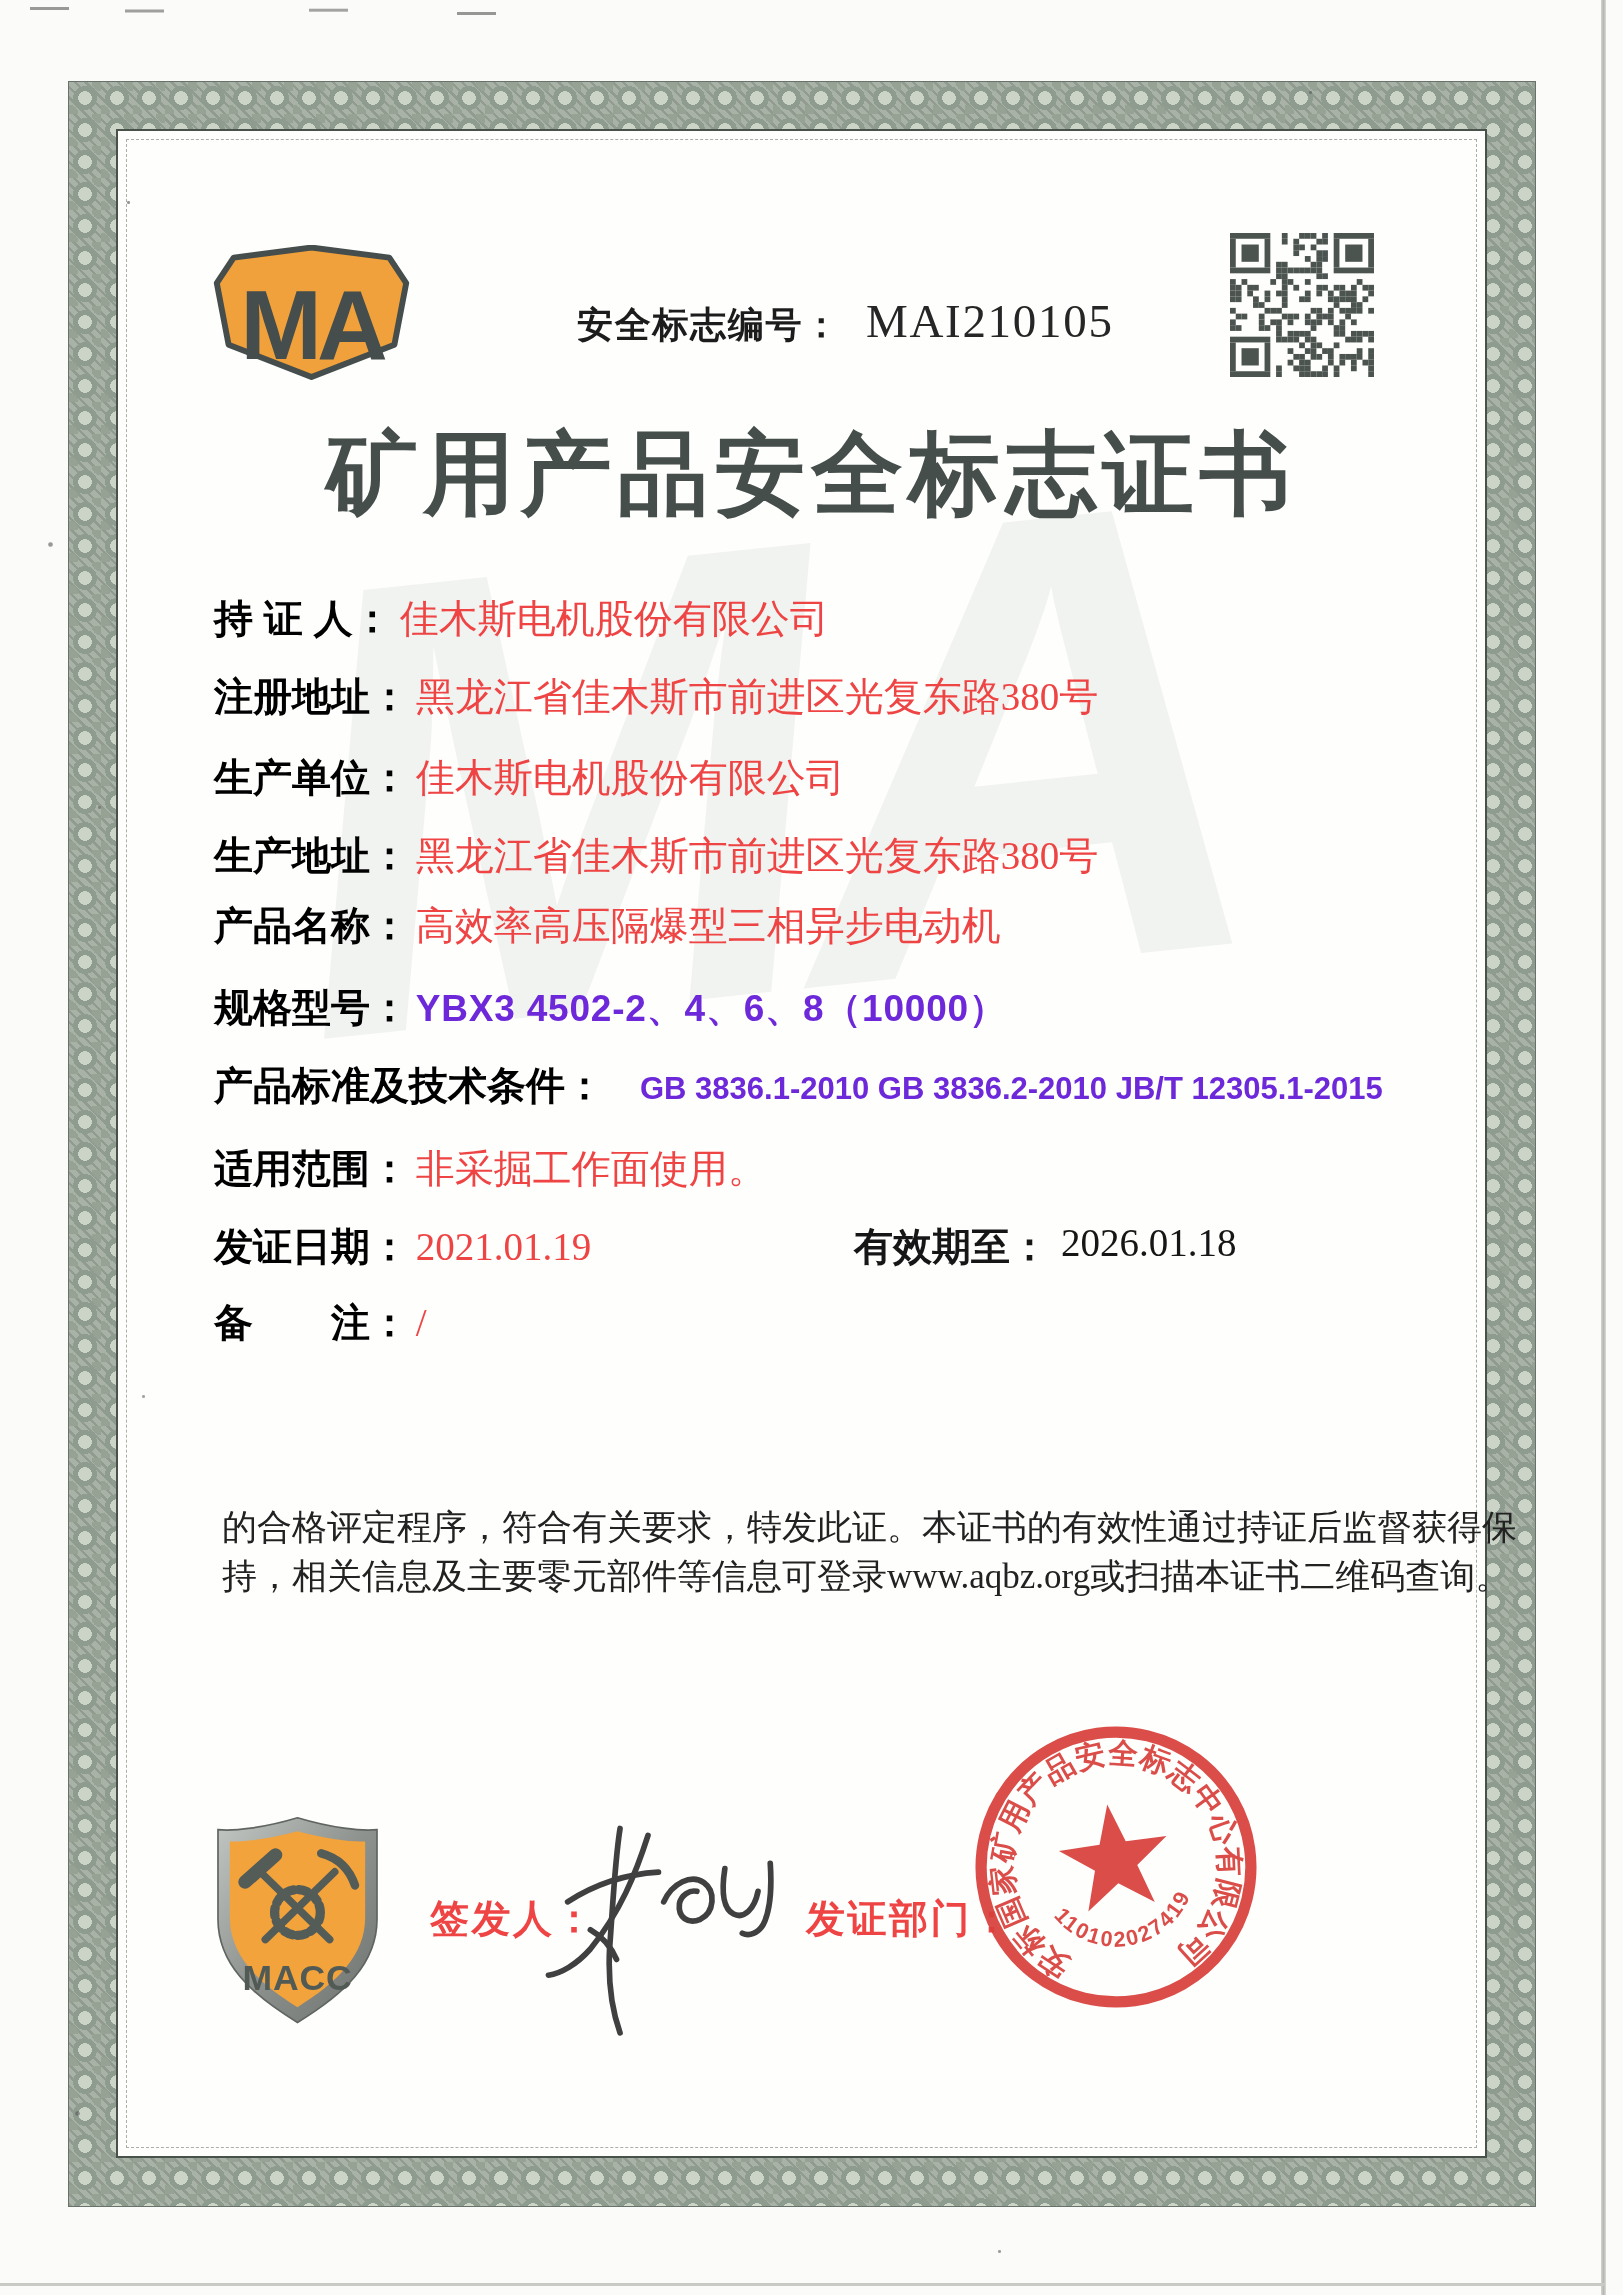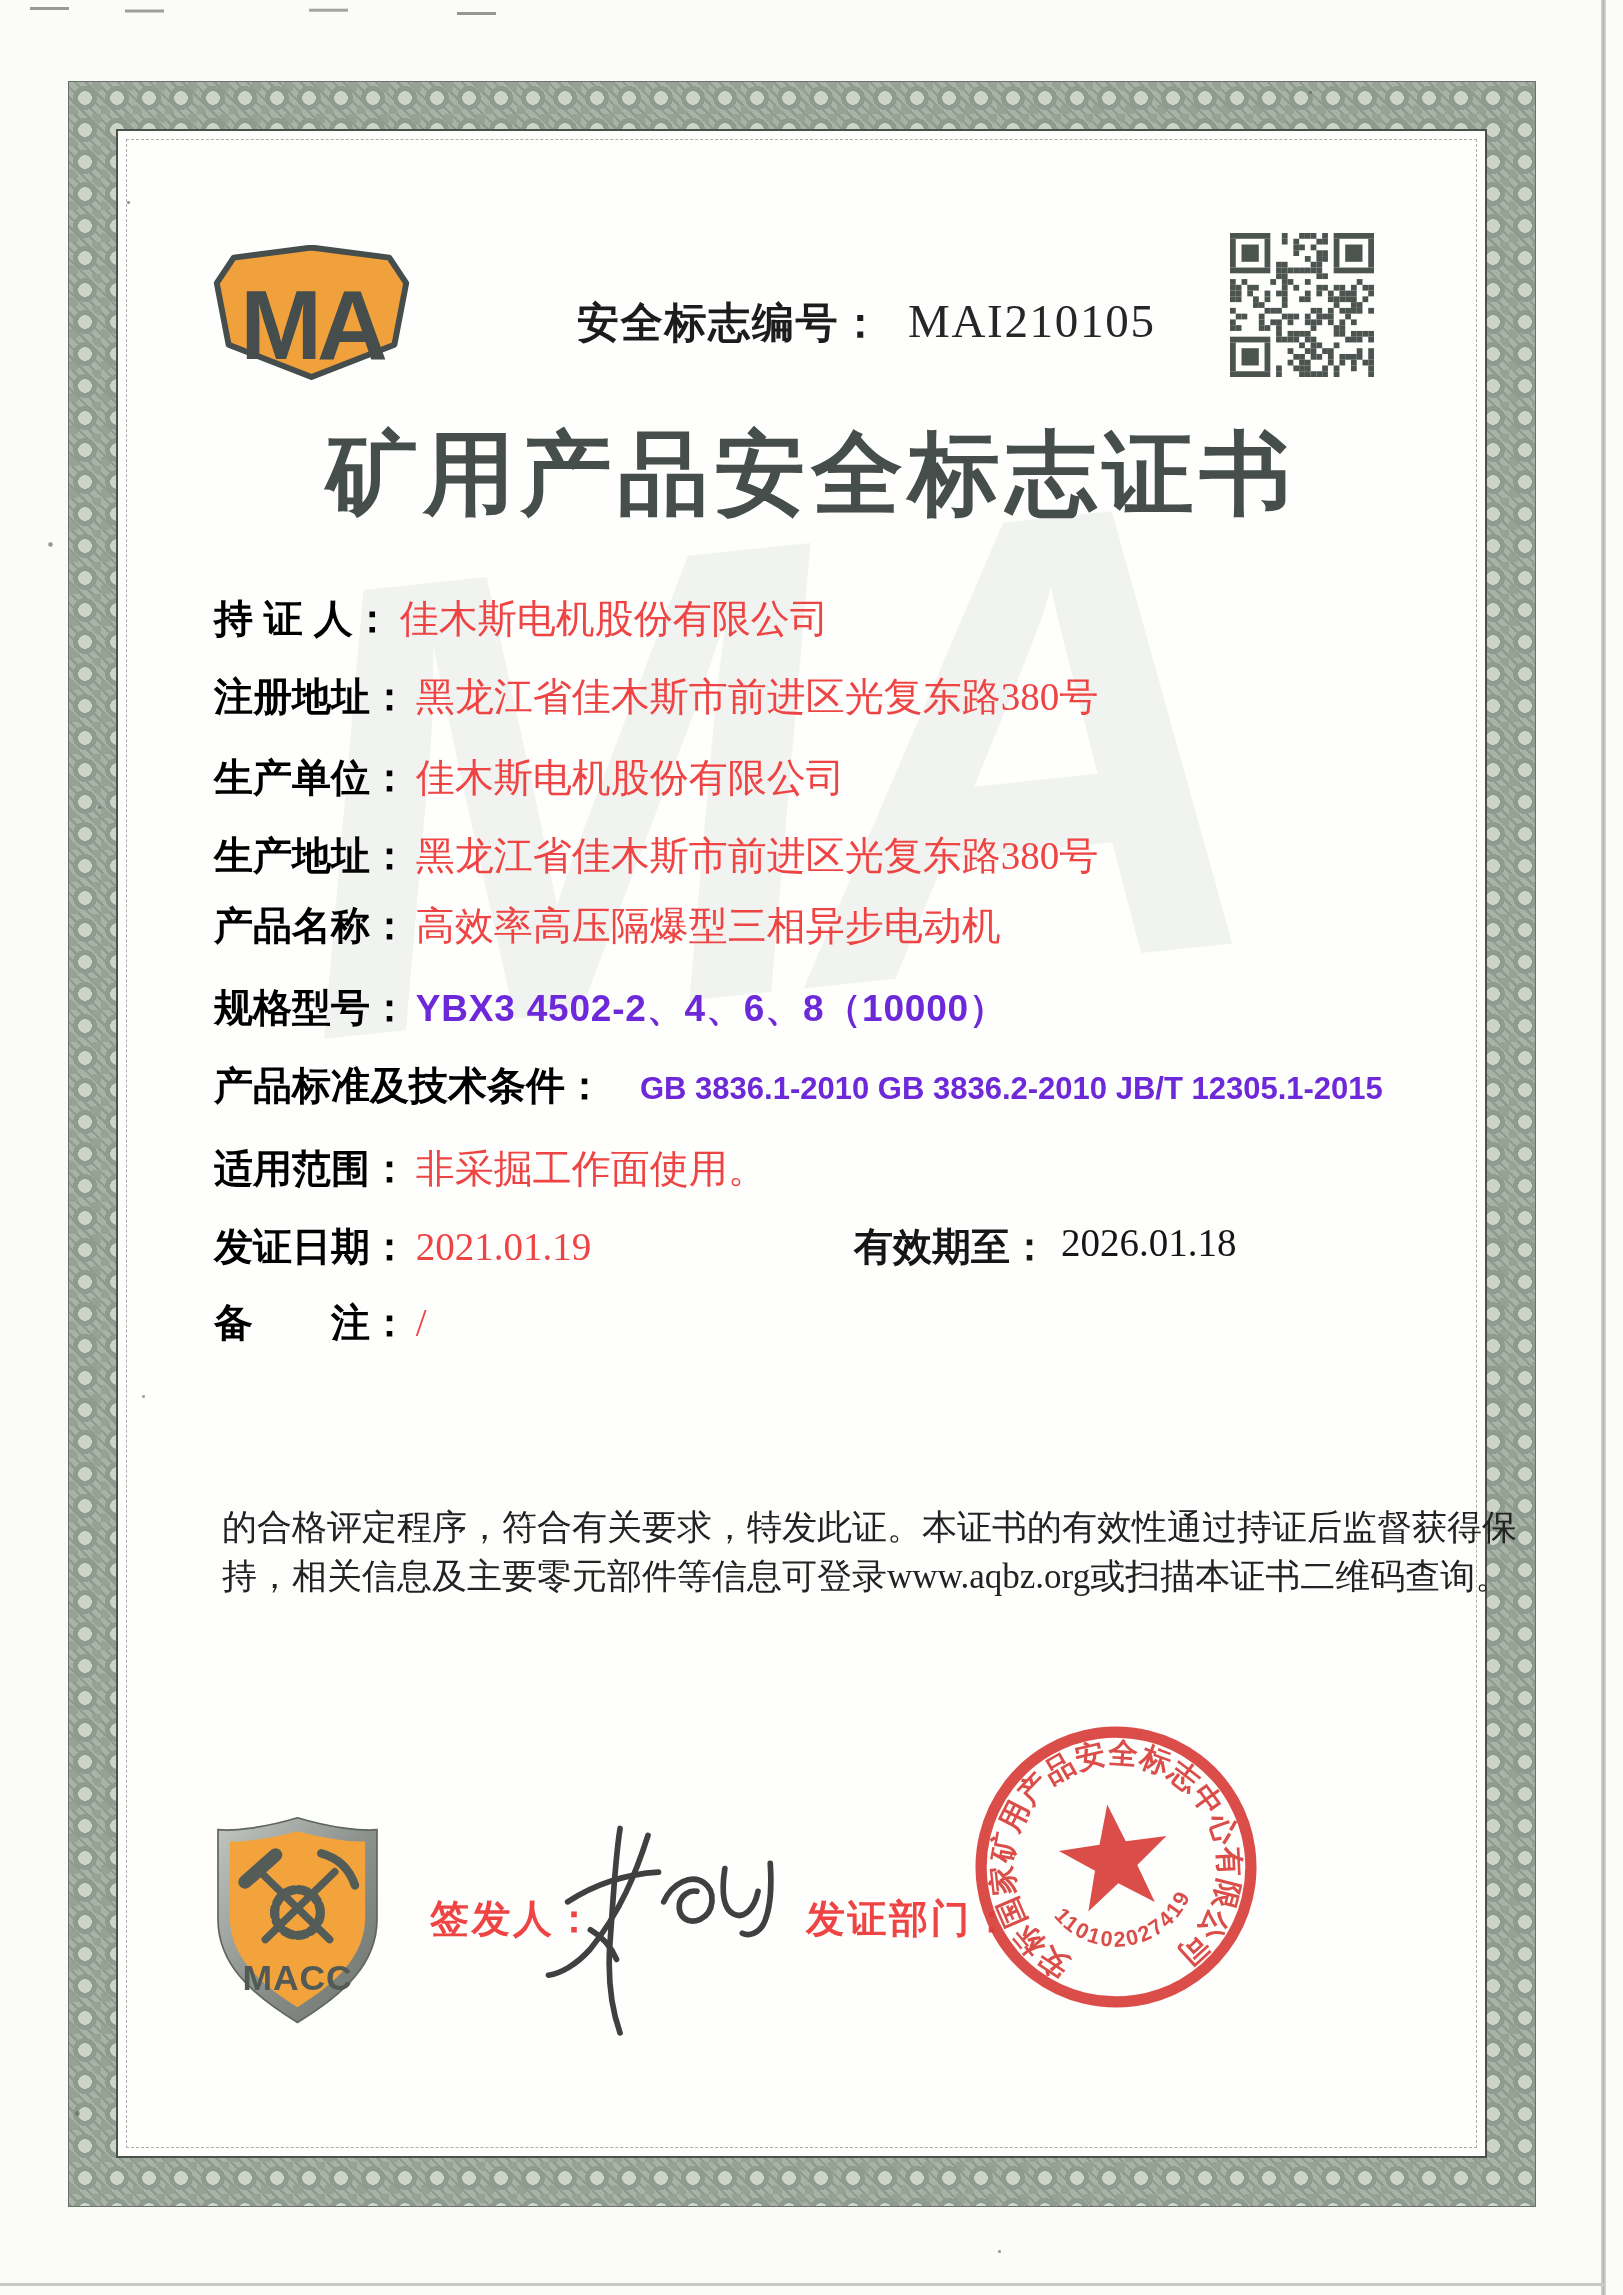--- a/index.html
+++ b/index.html
@@ -19,21 +19,21 @@
     border:2.5px solid #49514b;box-sizing:border-box;}
   .inner::after{content:"";position:absolute;inset:7.6px;border:0.8px dashed #aaaea6;}
   
   .watermark{position:absolute;left:287px;top:448px;font-family:"Liberation Sans","DejaVu Sans",sans-serif;
     font-weight:900;font-style:italic;font-size:643px;letter-spacing:-29px;line-height:1;
     color:rgba(140,152,143,0.11);transform:rotate(-6deg);z-index:2;user-select:none;}
   
   .content{position:absolute;inset:0;z-index:3;color:#161616;}
   .ma-logo{position:absolute;left:210px;top:245px;width:203px;height:137px;}
   .hdr{position:absolute;left:577px;top:294px;display:flex;align-items:baseline;gap:25px;}
-  .hdr .lab{font-family:Liberation Mono, monospace;font-weight:700;font-size:42px;color:#1c1c1c;letter-spacing:1.7px;}
+  .hdr .lab{font-family:Liberation Mono, monospace;font-weight:700;font-size:36px;color:#1c1c1c;letter-spacing:1.7px;}
   .hdr .num{font-size:47px;letter-spacing:1.7px;color:#262626;}
   .qr{position:absolute;left:1230px;top:233px;width:144px;height:144px;}
   .qr svg{width:100%;height:100%;}
   .title{position:absolute;left:0;top:418px;width:100%;text-align:center;
     font-size:91px;font-weight:900;letter-spacing:6px;color:#454e4b;line-height:1.25;}
   
   .row{position:absolute;left:214px;width:1268px;height:49px;font-size:39px;white-space:nowrap;}
   .lbl{display:inline-block;min-width:179px;font-family:"Liberation Sans","DejaVu Sans",sans-serif;
        font-weight:700;color:#000000;}
   .val{margin-left:6.8px;color:#ef4444;}

